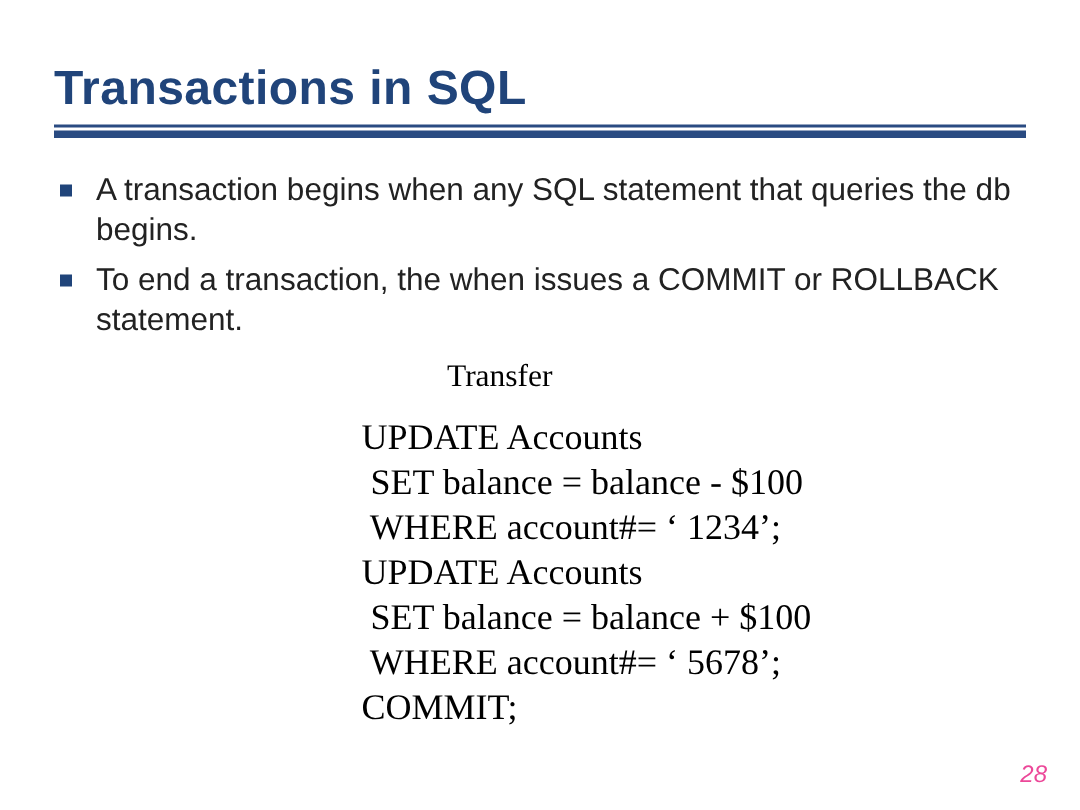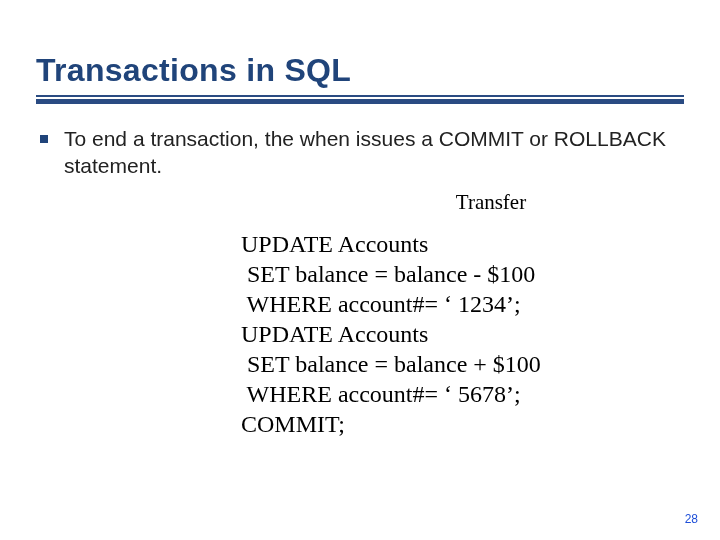--- a/index.html
+++ b/index.html
@@ -10,21 +10,21 @@
     background: #fff;
     font-family: "Gill Sans", "Gill Sans MT", "Segoe UI", "Trebuchet MS", sans-serif;
     color: #222;
     position: relative;
     overflow: hidden;
   }
   .slide {
     box-sizing: border-box;
     width: 720px;
     height: 540px;
-    padding: 52px 36px 0 36px;
+    padding: 40px 36px 0 36px;
     position: relative;
   }
   .title {
     font-size: 32px;
     font-weight: 700;
     color: #20447a;
     letter-spacing: 0.3px;
     margin: 0 0 6px 0;
   }
   .rule-wrap {
@@ -69,44 +69,45 @@
     line-height: 1.25;
     color: #000;
     white-space: pre;
   }
   .code-title {
     font-family: "Times New Roman", Times, serif;
     font-size: 21px;
     color: #000;
     margin-left: 262px;
     margin-top: 10px;
-    text-align: center;
   }
   .page-num {
     position: absolute;
     right: 22px;
     bottom: 14px;
-    font-size: 12px;
-    color: #1d4ed8;
+    font-size: 16px;
+    color: #ec4899;
     font-family: Arial, sans-serif;
+    font-style: italic;
   }
 </style>
 </head>
 <body>
 
 <div class="slide">
 
   <h1 class="title">Transactions in SQL</h1>
 
   <div class="rule-wrap">
     <div class="rule1"></div>
     <div class="rule2"></div>
   </div>
 
   <ul class="bullets">
+    <li>A transaction begins when any SQL statement that queries the db begins.</li>
     <li>To end a transaction, the when issues a COMMIT or ROLLBACK statement.</li>
   </ul>
 
   <div class="code-title">Transfer</div>
   <div class="code-block">UPDATE Accounts
  SET balance = balance - $100
  WHERE account#= ‘ 1234’;
 UPDATE Accounts
  SET balance = balance + $100
  WHERE account#= ‘ 5678’;

